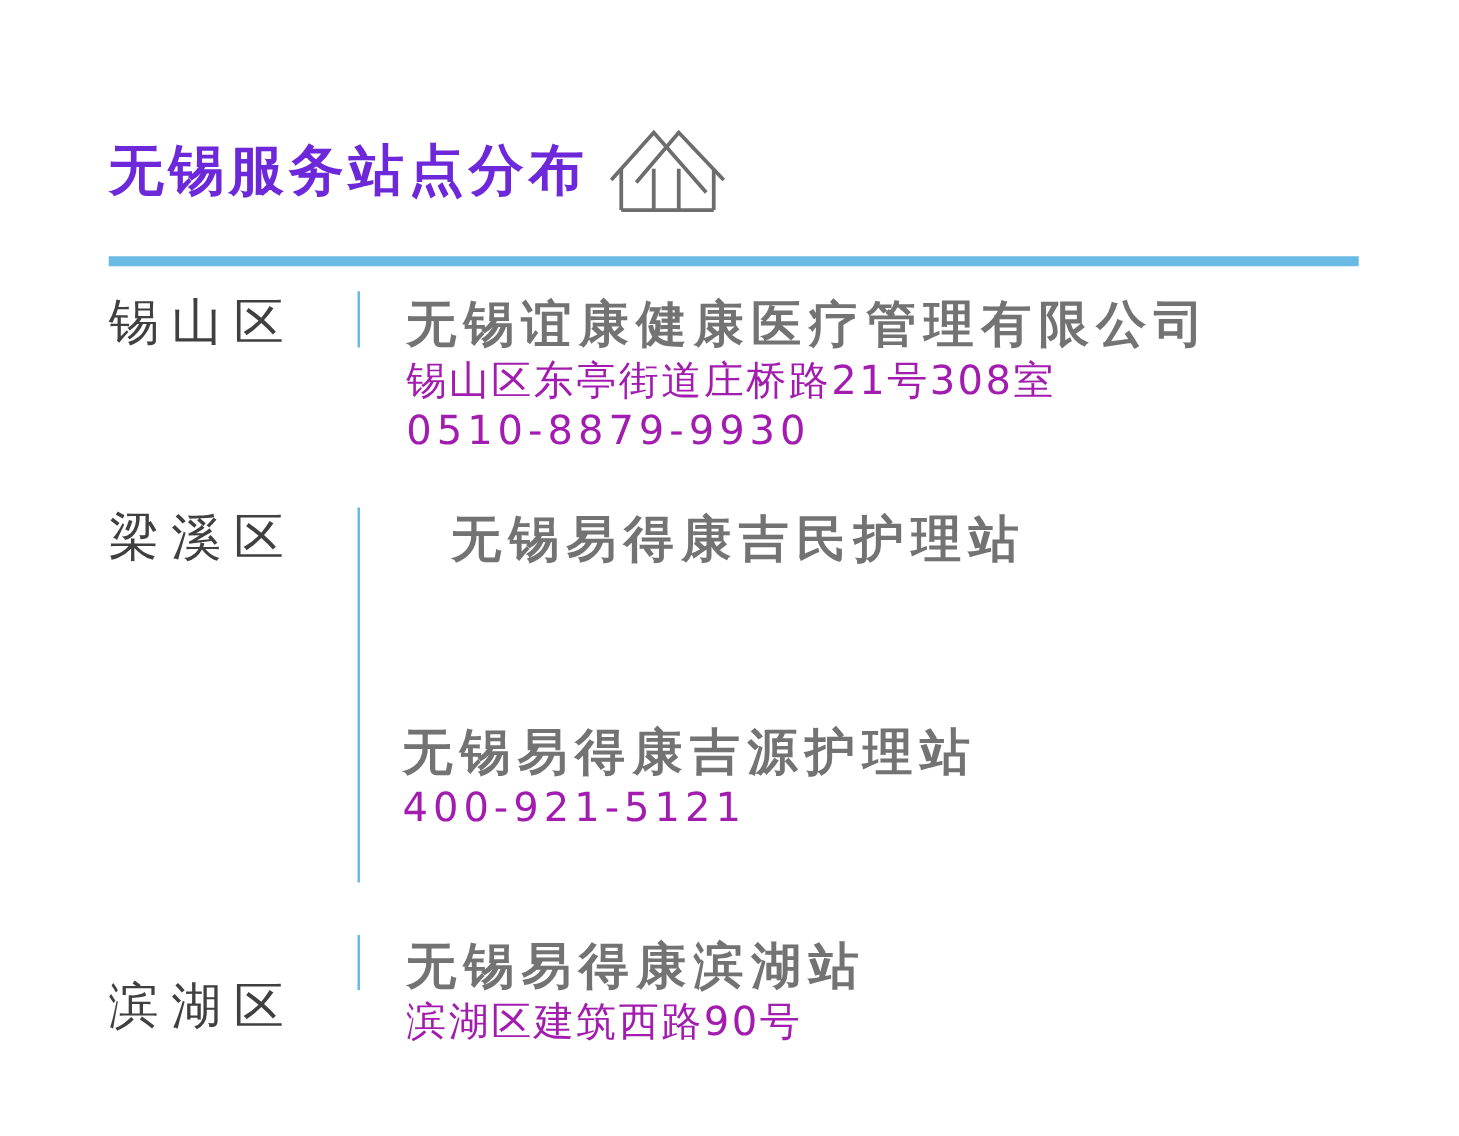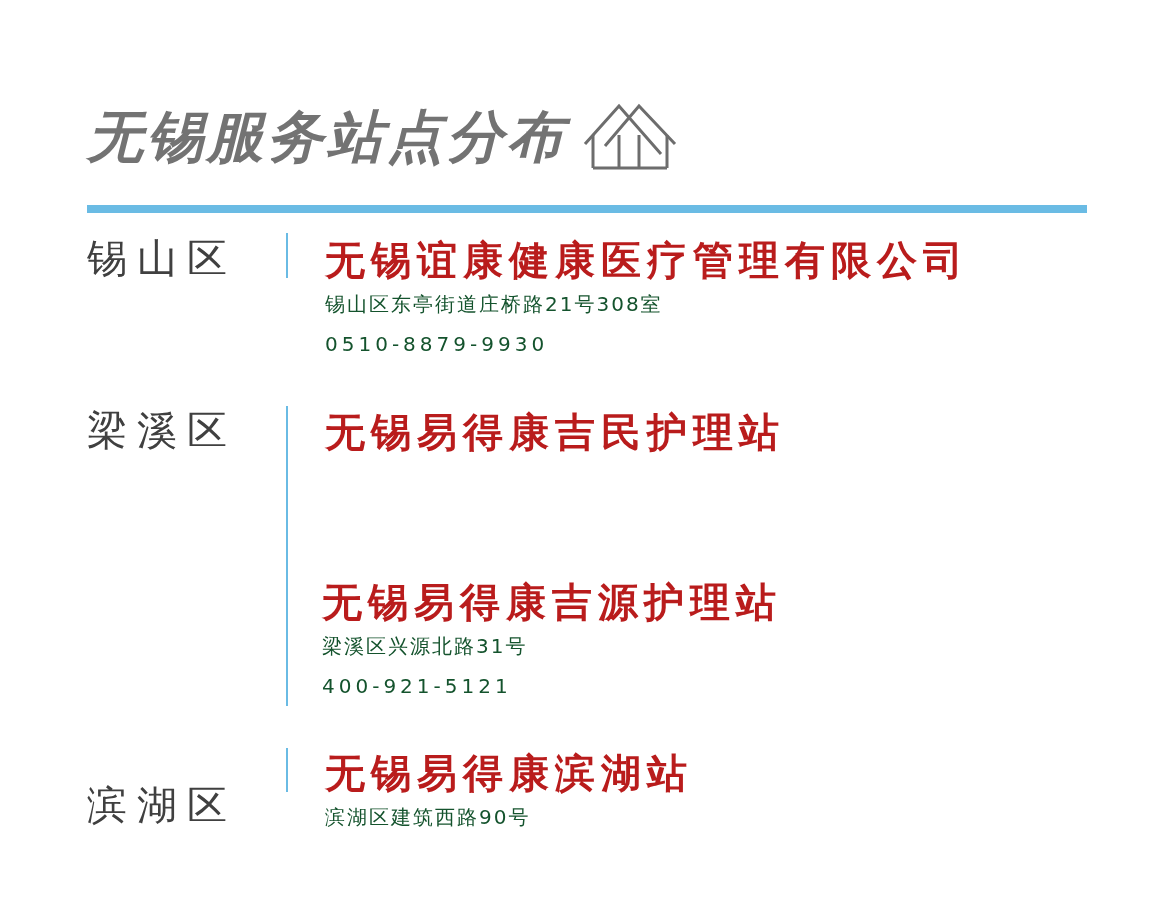--- a/index.html
+++ b/index.html
@@ -16,27 +16,26 @@
     }
     .title-row {
       position: absolute;
       left: 87px;
       top: 98px;
       height: 78px;
       display: flex;
       align-items: center;
     }
     .page-title {
-      font-size: 56px;
-      color: #737373;
+      font-size: 44px;
+      color: #6d28d9;
       letter-spacing: 4px;
       font-weight: bold;
       line-height: 1;
       white-space: nowrap;
-      font-style: italic;
     }
     .house-icon {
       margin-left: 14px;
       width: 98px;
       height: 70px;
       display: block;
     }
     .top-bar {
       position: absolute;
       left: 87px;
@@ -59,29 +58,29 @@
       left: 286px;
       width: 2px;
       background: #6abbe4;
     }
     .station {
       position: absolute;
       left: 325px;
     }
     .station-name {
       font-size: 40px;
-      color: #b91c1c;
+      color: #737373;
       letter-spacing: 6px;
       line-height: 48px;
       white-space: nowrap;
       font-weight: bold;
     }
     .station-address, .station-phone {
-      font-size: 20px;
-      color: #14532d;
+      font-size: 32px;
+      color: #a21caf;
       line-height: 40px;
       white-space: nowrap;
       letter-spacing: 2px;
     }
     .station-phone {
       letter-spacing: 4px;
     }
   </style>
 </head>
 <body>
@@ -106,26 +105,25 @@
 <div class="district" style="top:238px;">锡山区</div>
 <div class="divider" style="top:233px;height:45px;"></div>
 <div class="station" style="top:236px;">
   <div class="station-name">无锡谊康健康医疗管理有限公司</div>
   <div class="station-address">锡山区东亭街道庄桥路21号308室</div>
   <div class="station-phone">0510-8879-9930</div>
 </div>
 
 <div class="district" style="top:410px;">梁溪区</div>
 <div class="divider" style="top:406px;height:300px;"></div>
-<div class="station" style="top:408px;">
+<div class="station" style="top:408px;margin-left:36px;">
   <div class="station-name">无锡易得康吉民护理站</div>
 </div>
 <div class="station" style="top:578px;left:322px;">
   <div class="station-name">无锡易得康吉源护理站</div>
-  <div class="station-address">梁溪区兴源北路31号</div>
   <div class="station-phone">400-921-5121</div>
 </div>
 
 <div class="district" style="top:752px;margin-top:33px;">滨湖区</div>
 <div class="divider" style="top:748px;height:44px;"></div>
 <div class="station" style="top:749px;">
   <div class="station-name">无锡易得康滨湖站</div>
   <div class="station-address">滨湖区建筑西路90号</div>
 </div>
 

